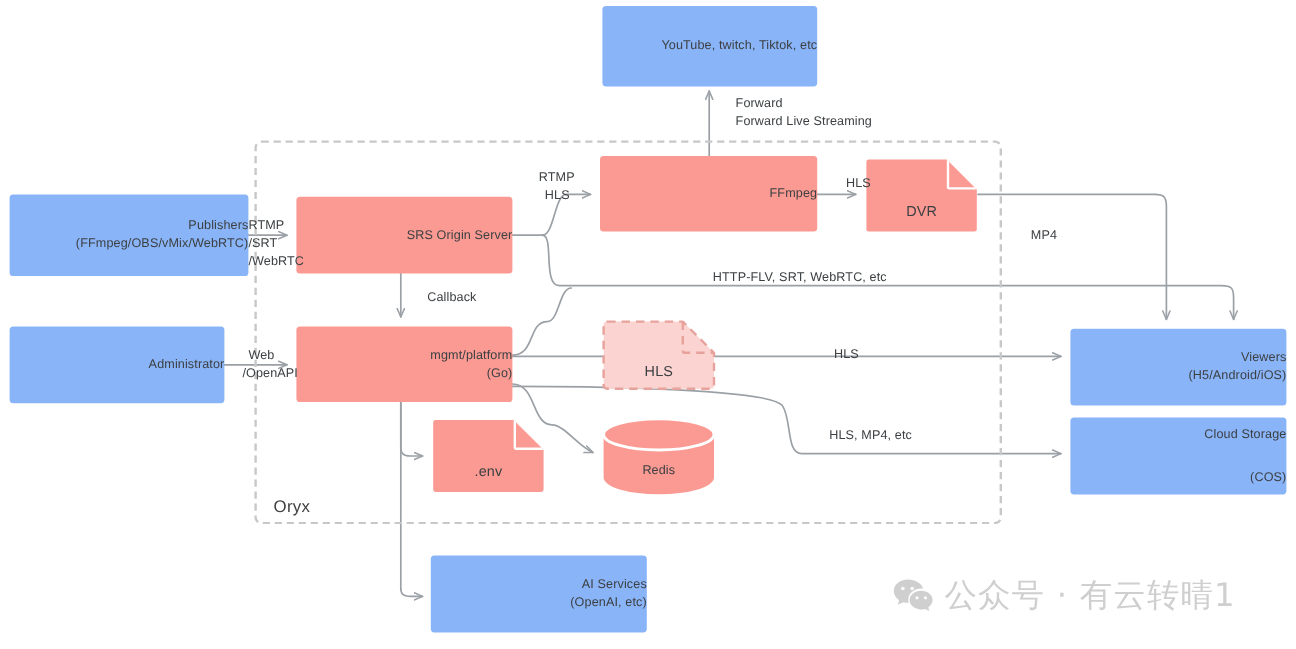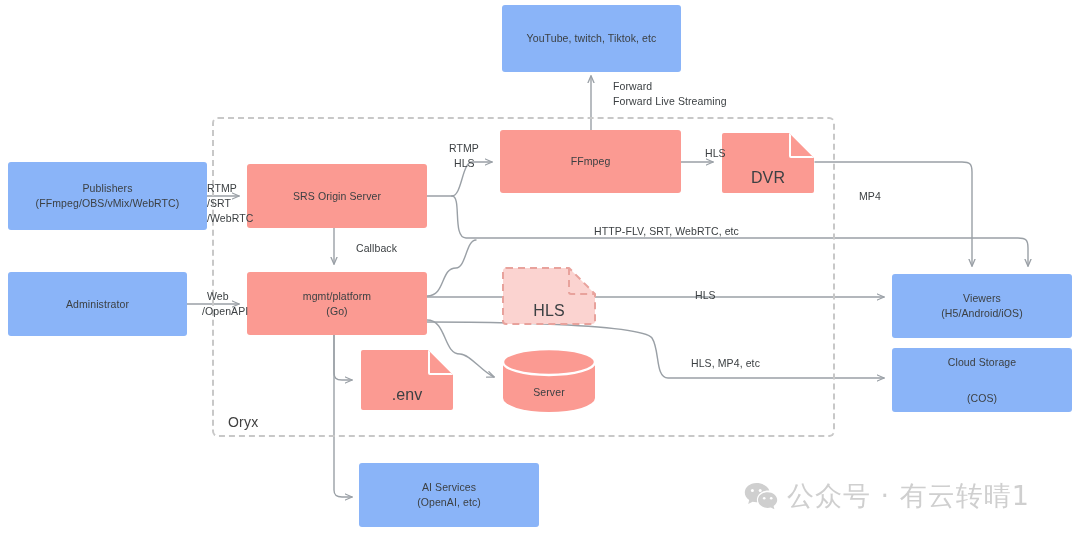--- a/index.html
+++ b/index.html
@@ -16,42 +16,42 @@
     width: 1080px;
     height: 541px;
     background: #ffffff;
     overflow: hidden;
   }
   .node {
     position: absolute;
     box-sizing: border-box;
     display: flex;
     flex-direction: column;
-    align-items: center;
+    align-items: flex-end;
     justify-content: center;
     text-align: center;
     color: #3c4043;
     font-size: 10.5px;
     line-height: 15px;
     border-radius: 3px;
     letter-spacing: 0.1px;
   }
   .node .ln { display: block; white-space: nowrap; }
   .blue  { background: #8ab4f8; }
   .red   { background: #fb9a92; }
   .doc {
     position: absolute;
     box-sizing: border-box;
   }
   .doc .label {
     position: absolute;
     left: 0; right: 0;
     text-align: center;
     color: #3c4043;
-    font-size: 16px;
+    font-size: 12px;
     letter-spacing: 0.1px;
   }
   .cyl {
     position: absolute;
   }
   .cyl .label {
     position: absolute;
     left: 0; right: 0;
     text-align: center;
     color: #3c4043;
@@ -212,21 +212,21 @@
       <path d="M70,3 L91,24 H70 Z" fill="#fb9a92"></path>
     </svg>
     <span class="label" style="top:37px;">.env</span>
   </div>
 
   <div class="cyl" style="left:501px; top:348px; width:96px; height:64px;">
     <svg width="96" height="64" viewBox="0 0 96 64" xmlns="http://www.w3.org/2000/svg">
       <path d="M2,14 V50 A46,14 0 0 0 94,50 V14 Z" fill="#fb9a92"></path>
       <ellipse cx="48" cy="14" rx="46" ry="13" fill="#fb9a92" stroke="#ffffff" stroke-width="2.4"></ellipse>
     </svg>
-    <span class="label" style="top:38px;">Server</span>
+    <span class="label" style="top:38px;">Redis</span>
   </div>
 
   <div class="edge-label stack" style="left:191px; top:181px;">RTMP</div>
   <div class="edge-label stack" style="left:191px; top:196px;">/SRT</div>
   <div class="edge-label stack" style="left:191px; top:211px;">/WebRTC</div>
 
   <div class="edge-label stack" style="left:191px; top:289px;">Web</div>
   <div class="edge-label stack" style="left:186px; top:304px;">/OpenAPI</div>
 
   <div class="edge-label" style="left:433px; top:141px;">RTMP</div>

